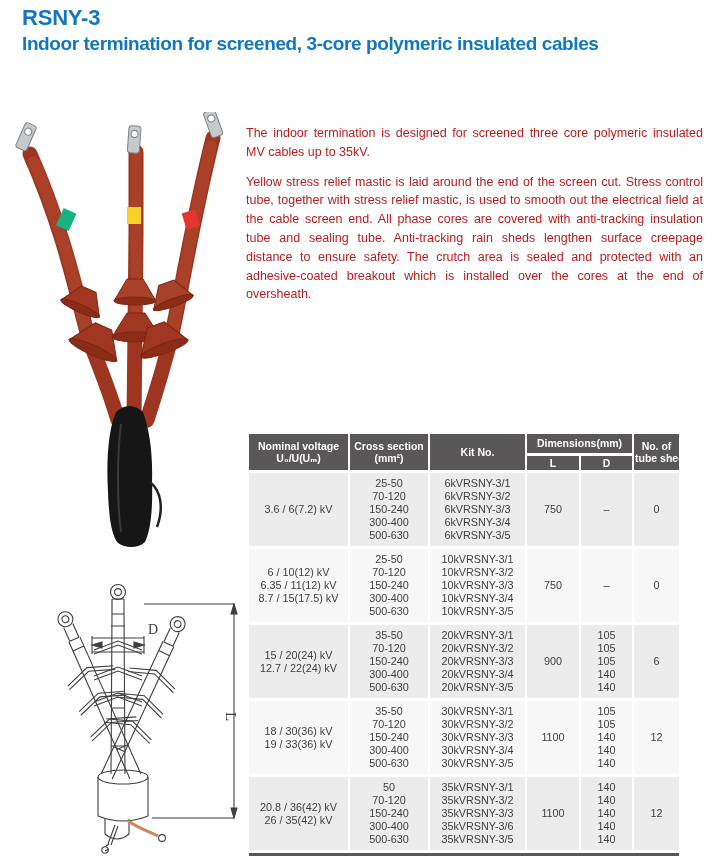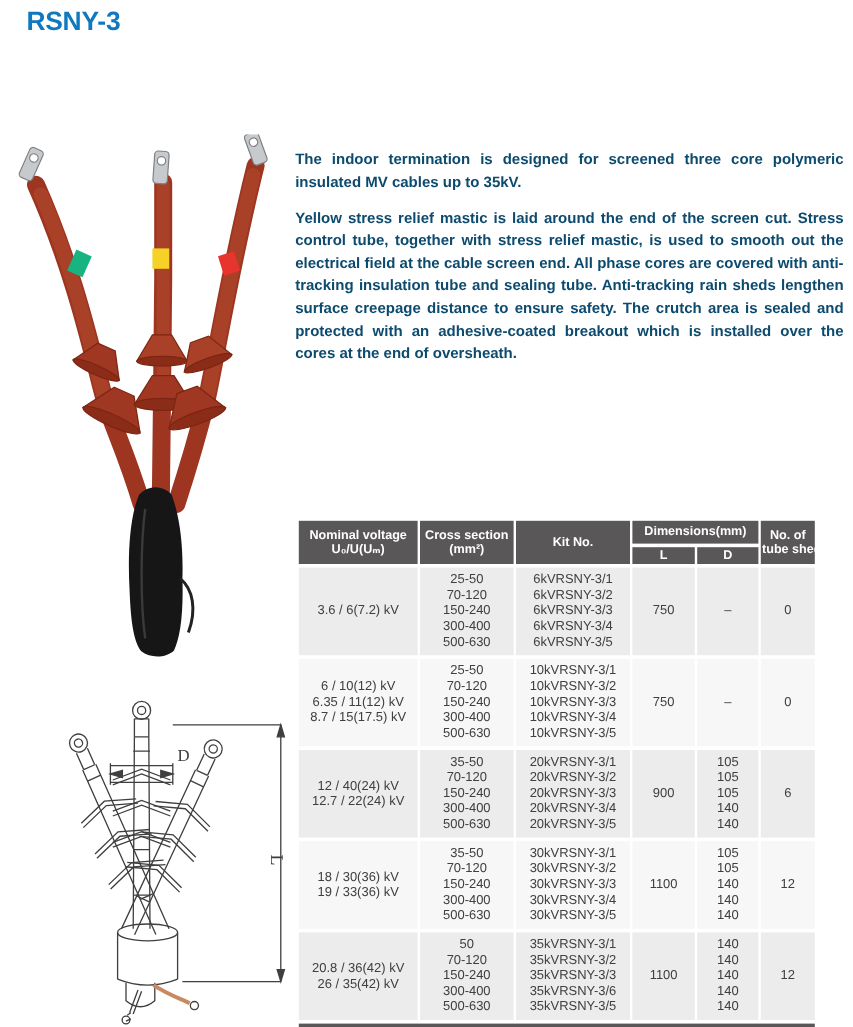--- a/index.html
+++ b/index.html
@@ -5,22 +5,22 @@
   html,body{margin:0;padding:0;background:#fff;}
   .page{position:relative;width:711px;height:856px;background:#fff;overflow:hidden;
         font-family:"Liberation Sans","DejaVu Sans",sans-serif;}
 
   
   .title-block{position:absolute;left:22px;top:4px;width:680px;color:#1178bf;}
   .title-block h1{margin:0;font-size:22px;line-height:1.25;font-weight:700;letter-spacing:-0.2px;}
   .title-block .sub{font-size:19px;line-height:1.22;font-weight:700;letter-spacing:-0.4px;}
 
   
-  .desc{position:absolute;left:246px;top:124px;width:457px;color:#0c4a6e;
-        font-size:12.5px;line-height:18.8px;text-align:justify;font-weight:bold;}
+  .desc{position:absolute;left:246px;top:124px;width:457px;color:#b91c1c;
+        font-size:12.5px;line-height:18.8px;text-align:justify;}
   .desc p{margin:0 0 11px 0;}
 
   
   .photo{position:absolute;left:0px;top:112px;width:240px;height:443px;}
   .drawing{position:absolute;left:2px;top:578px;width:243px;height:278px;}
 
   
   .tablewrap{position:absolute;left:247px;top:431px;width:434px;}
   table.spec{border-collapse:separate;border-spacing:2px 3px;table-layout:fixed;width:434px;}
   table.spec th{background:#595757;color:#fff;font-weight:700;font-size:10.5px;
@@ -33,20 +33,21 @@
 
   .cellline{white-space:nowrap;}
 </style>
 </head>
 <body>
 
 <div class="page">
 
   <div class="title-block">
     <h1>RSNY-3</h1>
+    <div class="sub">Indoor termination for screened, 3-core polymeric insulated cables</div>
   </div>
 
   <div class="photo">
     <svg viewBox="0 0 240 443" width="240" height="443">
 
       <g>
         <path d="M118,308 C106,268 96,248 88,224 C78,188 64,118 30,42" stroke="#9d3520" stroke-width="15" fill="none" stroke-linecap="round"></path>
         <path d="M88,224 C78,188 64,118 34,50" stroke="#a84128" stroke-width="12" fill="none" stroke-linecap="round"></path>
       </g>
       <g>
@@ -255,21 +256,21 @@
               <div class="cellline">10kVRSNY-3/5</div>
             </td>
             <td>750</td>
             <td>
               <div class="cellline">–</div>
             </td>
             <td>0</td>
           </tr>
           <tr>
             <td>
-              <div class="cellline">12 / 40(24) kV</div>
+              <div class="cellline">15 / 20(24) kV</div>
               <div class="cellline">12.7 / 22(24) kV</div>
             </td>
             <td>
               <div class="cellline">35-50</div>
               <div class="cellline">70-120</div>
               <div class="cellline">150-240</div>
               <div class="cellline">300-400</div>
               <div class="cellline">500-630</div>
             </td>
             <td>

